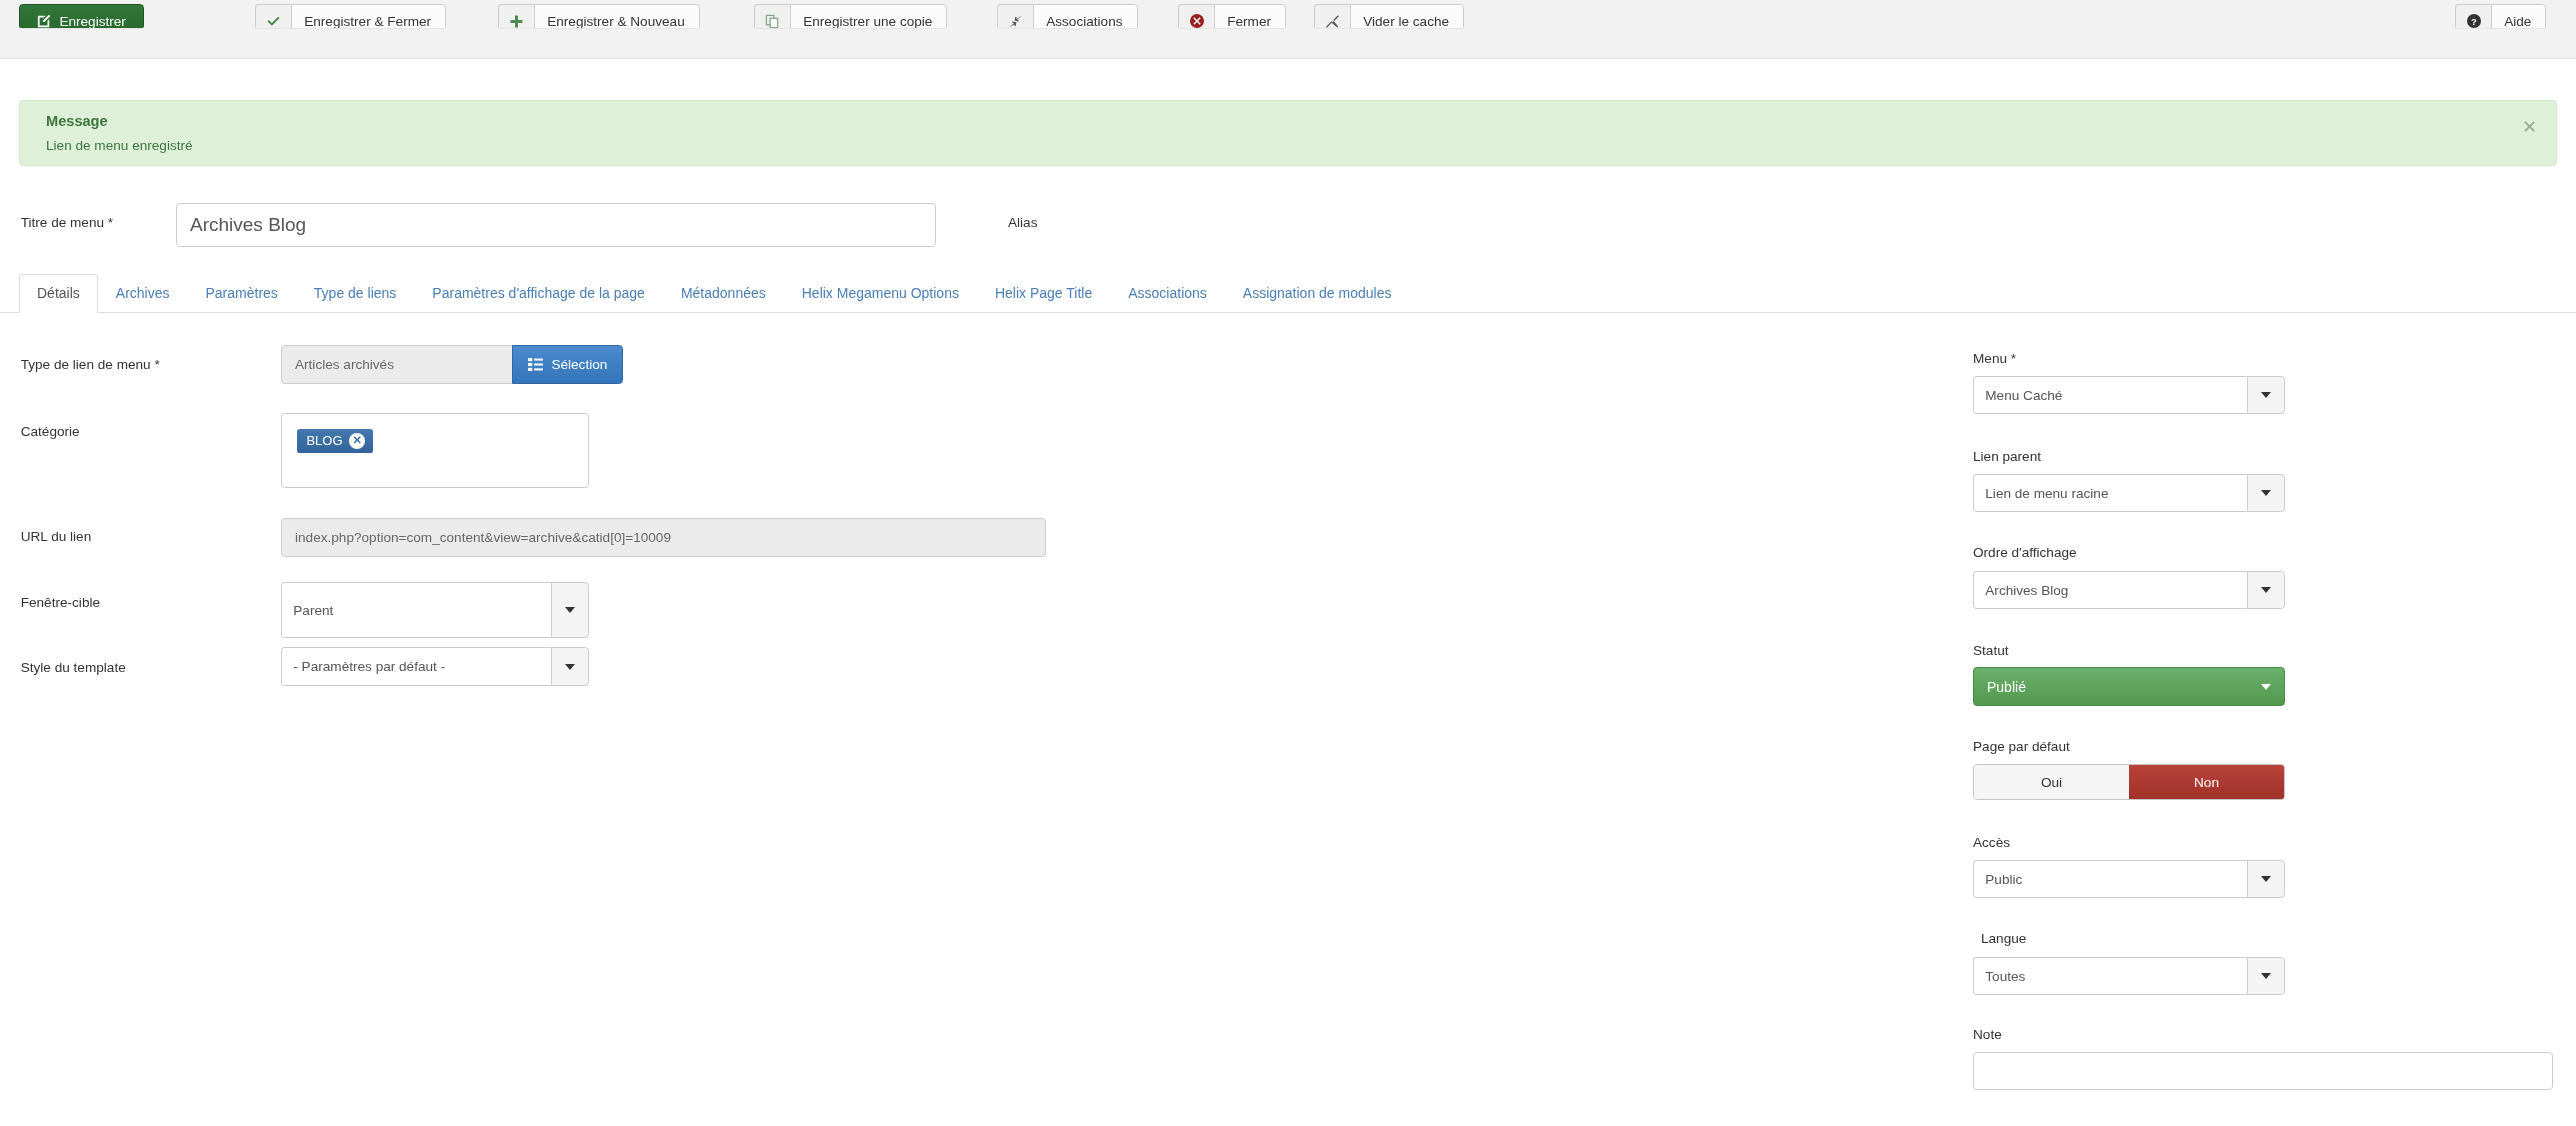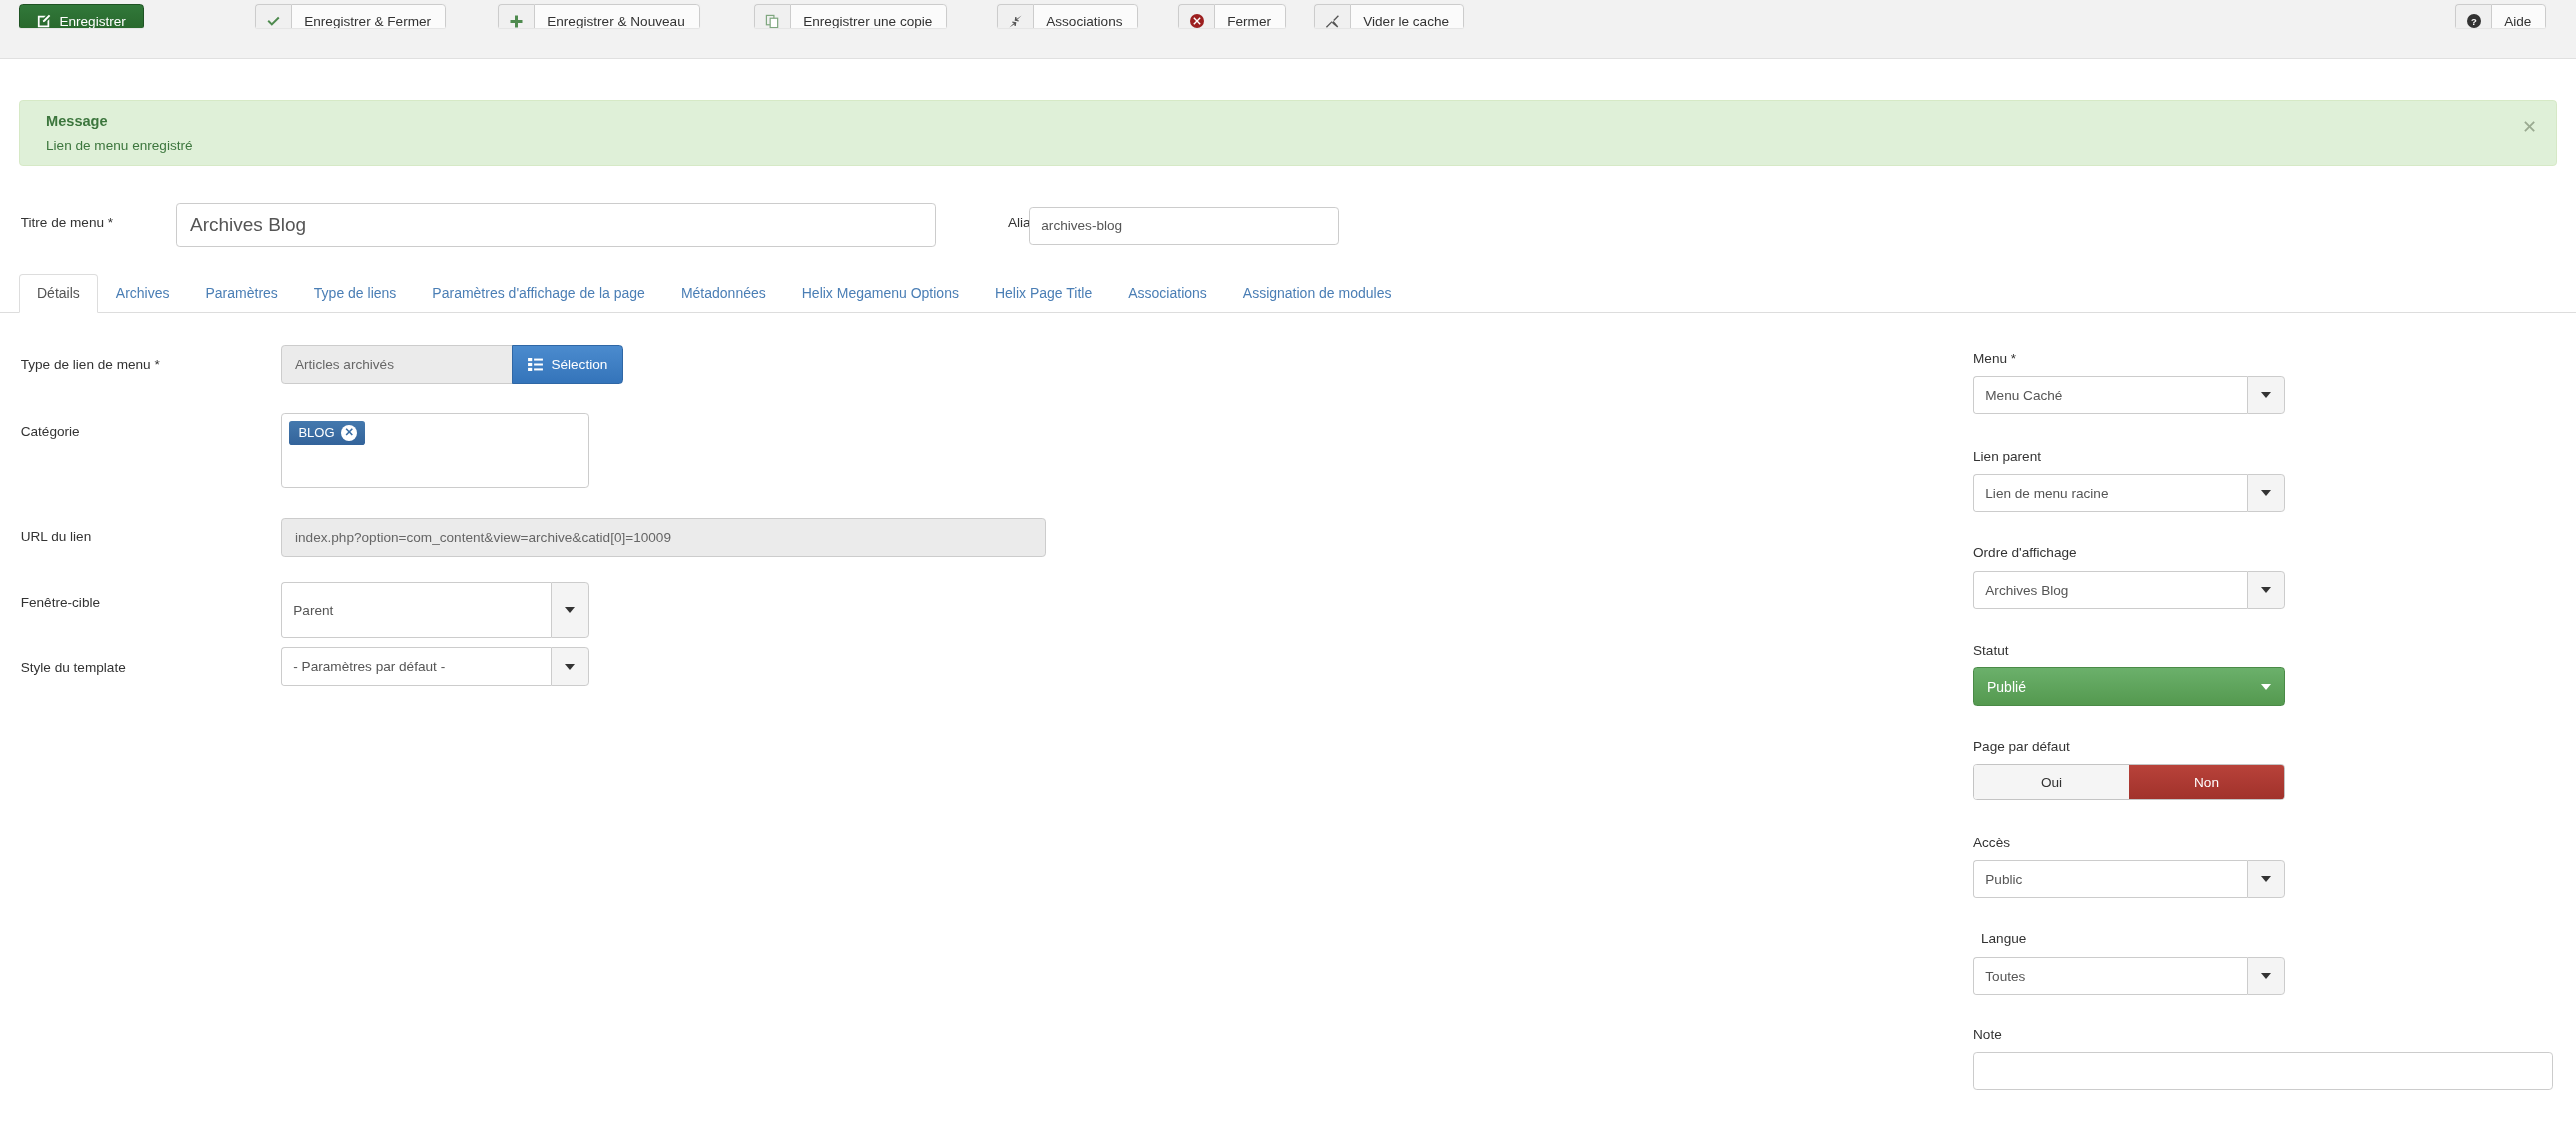--- a/index.html
+++ b/index.html
@@ -169,21 +169,21 @@
     font-size: 13.6px;
     display: flex; align-items: center; gap: 8.4px;
     padding: 0 15px;
     cursor: pointer;
   }
   .tagbox {
     position: absolute;
     border: 0.9px solid #cccccc;
     border-radius: 3.8px;
     background: #ffffff;
-    padding: 7px;
+    padding: 15px;
   }
   .tag-chip {
     display: inline-flex; align-items: center; gap: 6.6px;
     background: #3a6ea5;
     background: linear-gradient(#4479ae, #33639a);
     color: #ffffff;
     font-size: 13px;
     border-radius: 2.8px;
     padding: 3.8px 7.5px 3.8px 9.4px;
     cursor: default;
@@ -372,21 +372,20 @@
 <div class="alert">
   <div class="alert-title">Message</div>
   <div class="alert-text">Lien de menu enregistré</div>
   <div class="alert-close">✕</div>
 </div>
 
 <div class="title-row">
   <div class="lbl-title">Titre de menu *</div>
   <input class="inp-title" value="Archives Blog" style="">
   <div class="lbl-alias">Alias</div>
-  <input class="inp-alias" value="archives-blog" style="">
 </div>
 
 <div class="tabs">
   <div class="tab active">Détails</div>
   <div class="tab">Archives</div>
   <div class="tab">Paramètres</div>
   <div class="tab">Type de liens</div>
   <div class="tab">Paramètres d'affichage de la page</div>
   <div class="tab">Métadonnées</div>
   <div class="tab">Helix Megamenu Options</div>

